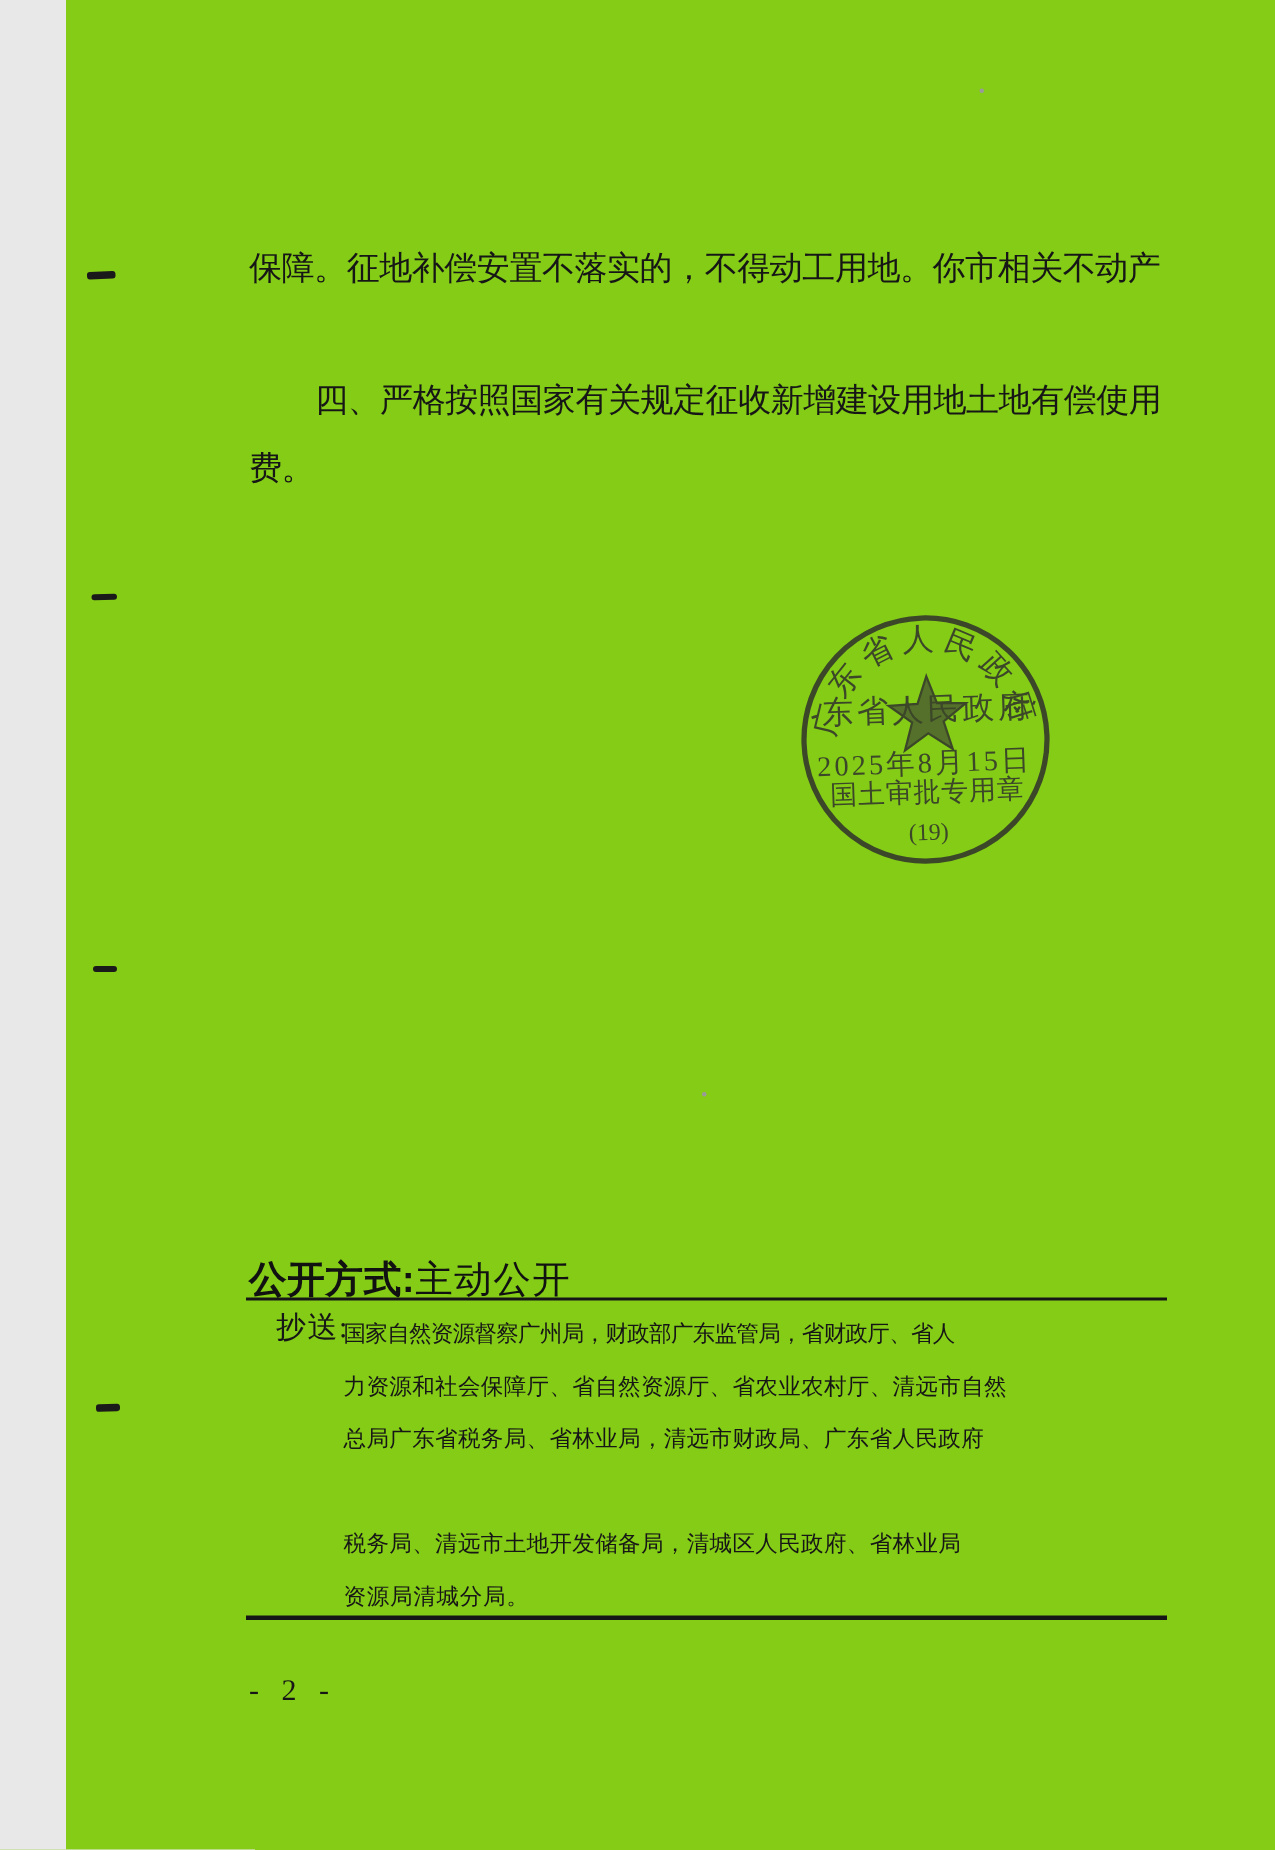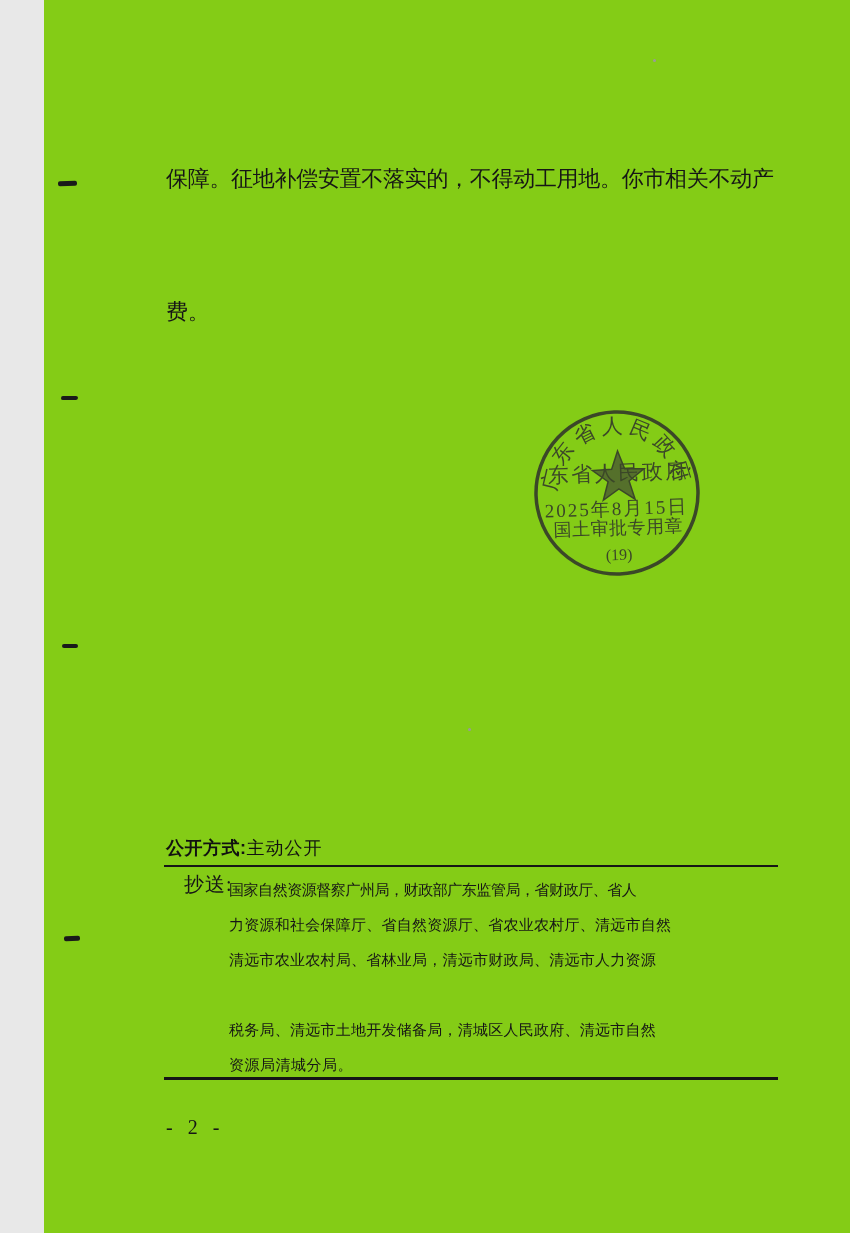--- a/index.html
+++ b/index.html
@@ -20,21 +20,21 @@
     color:#161616;
   }
   .bl0{top:166px;}
   .bl1{top:210px;}
   .bl2{top:254px;left:166px;}
   .bl3{top:299px;}
   
   .seal{position:absolute;left:485px;top:405px;width:175px;height:175px;opacity:0.92;}
   .seal text{font-family:"Liberation Serif","DejaVu Serif",serif;fill:#2d2d2d;}
   
-  .publicity{position:absolute;left:122px;top:836px;font-size:18px;white-space:nowrap;color:#111;}
+  .publicity{position:absolute;left:122px;top:836px;font-size:25px;white-space:nowrap;color:#111;}
   .publicity .lab{font-family:"Liberation Sans","DejaVu Sans",sans-serif;font-weight:bold;letter-spacing:0.5px;}
   .publicity .val{letter-spacing:1px;}
   .rule{position:absolute;left:120px;width:614px;background:#161616;}
   .rule-top{top:865px;height:2px;}
   .rule-bottom{top:1077px;height:3px;}
   .cc-label{position:absolute;left:140px;top:871px;font-size:20px;letter-spacing:1px;color:#161616;}
   .cc-line{
     position:absolute;left:185px;
     font-size:15px;line-height:24px;white-space:nowrap;color:#161616;
   }
@@ -66,20 +66,21 @@
 <div class="page">
 
   <div class="margin-mark mm0"></div>
   <div class="margin-mark mm1"></div>
   <div class="margin-mark mm2"></div>
   <div class="margin-mark mm3"></div>
   <div class="speck sp0"></div>
   <div class="speck sp1"></div>
 
   <div class="body-line bl0">保障。征地补偿安置不落实的，不得动工用地。你市相关不动产</div>
+  <div class="body-line bl2">四、严格按照国家有关规定征收新增建设用地土地有偿使用</div>
   <div class="body-line bl3">费。</div>
 
   <svg class="seal" viewBox="0 0 175 175" xmlns="http://www.w3.org/2000/svg">
     <g transform="rotate(-2 88 88)" opacity="0.9">
       <circle cx="88" cy="88" r="81" fill="none" stroke="#2d2d2d" stroke-width="3.5"></circle>
       <defs>
         <path id="sealArc" d="M 28,88 A 60,60 0 0 1 148,88" fill="none"></path>
       </defs>
       <text font-size="21" letter-spacing="5">
         <textPath href="#sealArc" startOffset="50%" text-anchor="middle">广东省人民政府</textPath>
@@ -94,21 +95,21 @@
 
   <div class="publicity">
     <span class="lab">公开方式:</span><span class="val">主动公开</span>
   </div>
 
   <div class="rule rule-top"></div>
 
   <div class="cc-label">抄送:</div>
   <div class="cc-line ccl0">国家自然资源督察广州局，财政部广东监管局，省财政厅、省人</div>
   <div class="cc-line ccl1">力资源和社会保障厅、省自然资源厅、省农业农村厅、清远市自然</div>
-  <div class="cc-line ccl2">清远市农业农村局、省林业局，清远市财政局、清远市人力资源</div>
-  <div class="cc-line ccl4">税务局、清远市土地开发储备局，清城区人民政府、清远市自然</div>
+  <div class="cc-line ccl2">总局广东省税务局、省林业局，清远市财政局、广东省人民政府</div>
+  <div class="cc-line ccl4">税务局、清远市土地开发储备局，清城区人民政府、省林业局</div>
   <div class="cc-line ccl5">资源局清城分局。</div>
 
   <div class="rule rule-bottom"></div>
 
   <div class="page-number">- 2 -</div>
 
 </div>
 
 </body></html>

